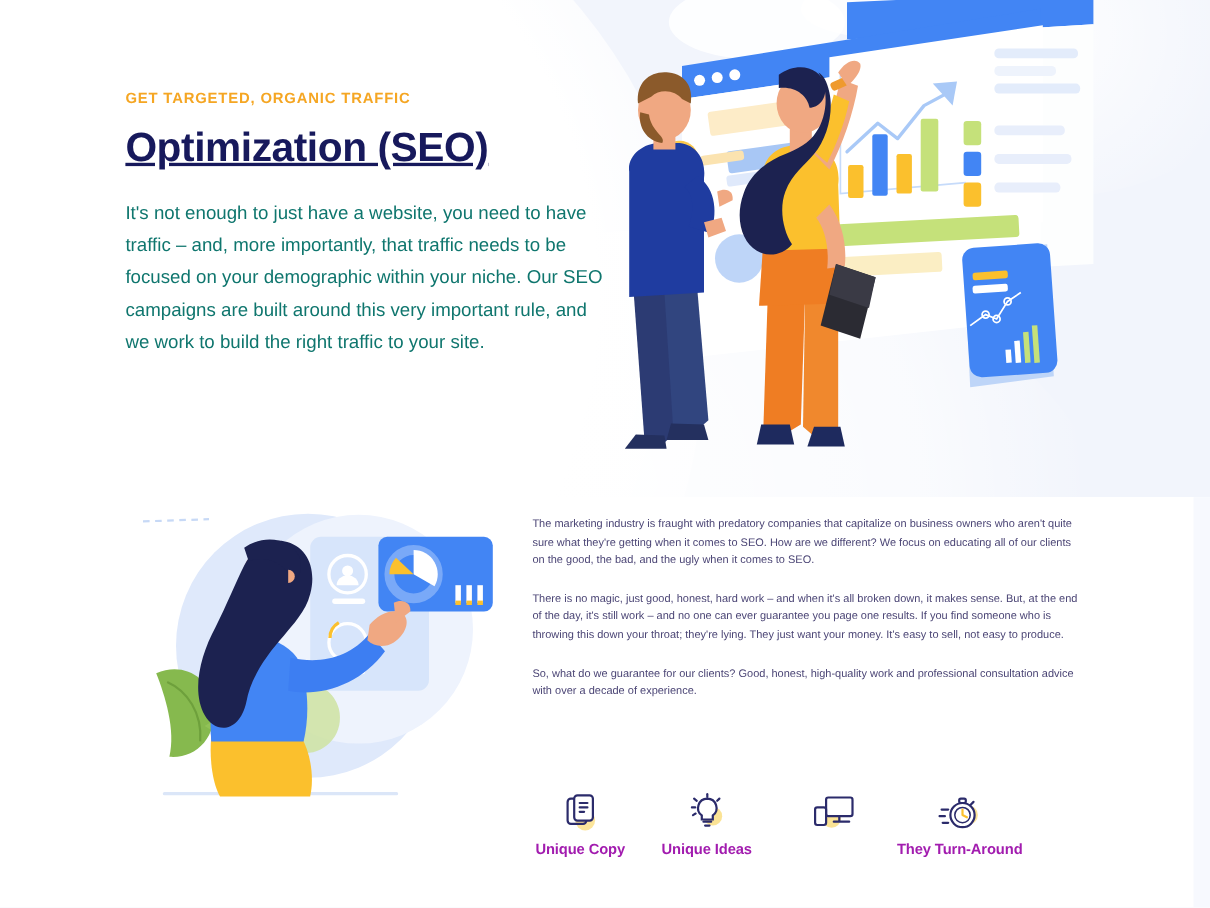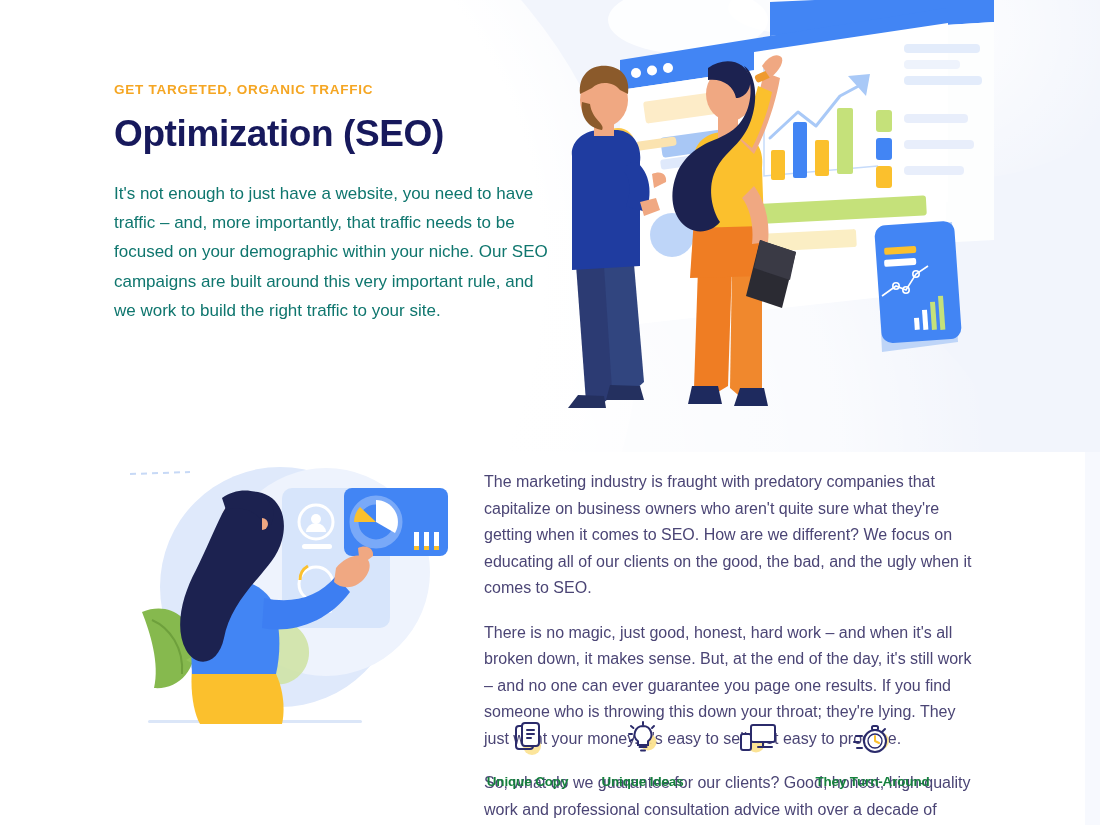--- a/index.html
+++ b/index.html
@@ -35,46 +35,46 @@
   }
   .hero-copy { position: absolute; left: 114px; top: 82px; width: 470px; }
   .eyebrow {
     color: #f5a623; font-size: 13.5px; font-weight: bold;
     letter-spacing: 0.75px; text-transform: uppercase; margin-bottom: 17px;
   }
   .hero-title {
     color: #17195c; font-size: 37px; line-height: 1.08; font-weight: bold;
     letter-spacing: -0.4px; margin-bottom: 25px;
   }
-  .hero-title .l2 { display:block; }
+  .hero-title .l2 { display:block;text-decoration:underline; }
   .hero-para {
     color: #0f766e; font-size: 17px; line-height: 1.72; max-width: 445px;
   }
 
   
   .hero-art { position: absolute; left: 548px; top: -10px; width: 552px; height: 470px; }
   .hero-art svg { display:block; width: 100%; height: 100%; }
 
   
   .sec2 { position: absolute; left: 0; top: 452px; width: 1100px; height: 373px; background:#fff; }
   .sec2-edge { position:absolute; right:0; top:0; width:15px; height:373px; background:#f7f9fe; }
   .sec2-art { position: absolute; left: 130px; top: 0px; width: 350px; height: 290px; }
   .sec2-art svg { display:block; width:100%; height:100%; }
   .sec2-copy { position: absolute; left: 484px; top: 17px; width: 500px; }
-  .body-para { color:#4b4575; font-size:16px; line-height:1.66; margin-bottom:18px; }
+  .body-para { color:#4b4575; font-size:10px; line-height:1.66; margin-bottom:18px; }
   .body-para:last-child { margin-bottom:0; }
 
   
   .features { position:absolute; left:470px; top:715px; width:500px; display:flex; }
   .feature { width:115px; text-align:center; }
   .feature .ico { height:48px; display:flex; align-items:center; justify-content:center; }
   .feature .ico svg { display:block; }
   .feature .flabel {
-    color:#15803d; font-size:13.4px; font-weight:bold; line-height:1.38;
-    margin-top:10px; letter-spacing:-0.1px;
+    color:#a21caf; font-size:13.4px; font-weight:bold; line-height:1.38;
+    letter-spacing:-0.1px;
   }
 </style>
 </head>
 <body>
 
 <div class="page">
 
   <section class="hero">
     <div class="hero-wash"></div>
     <div class="hero-wash2"></div>

